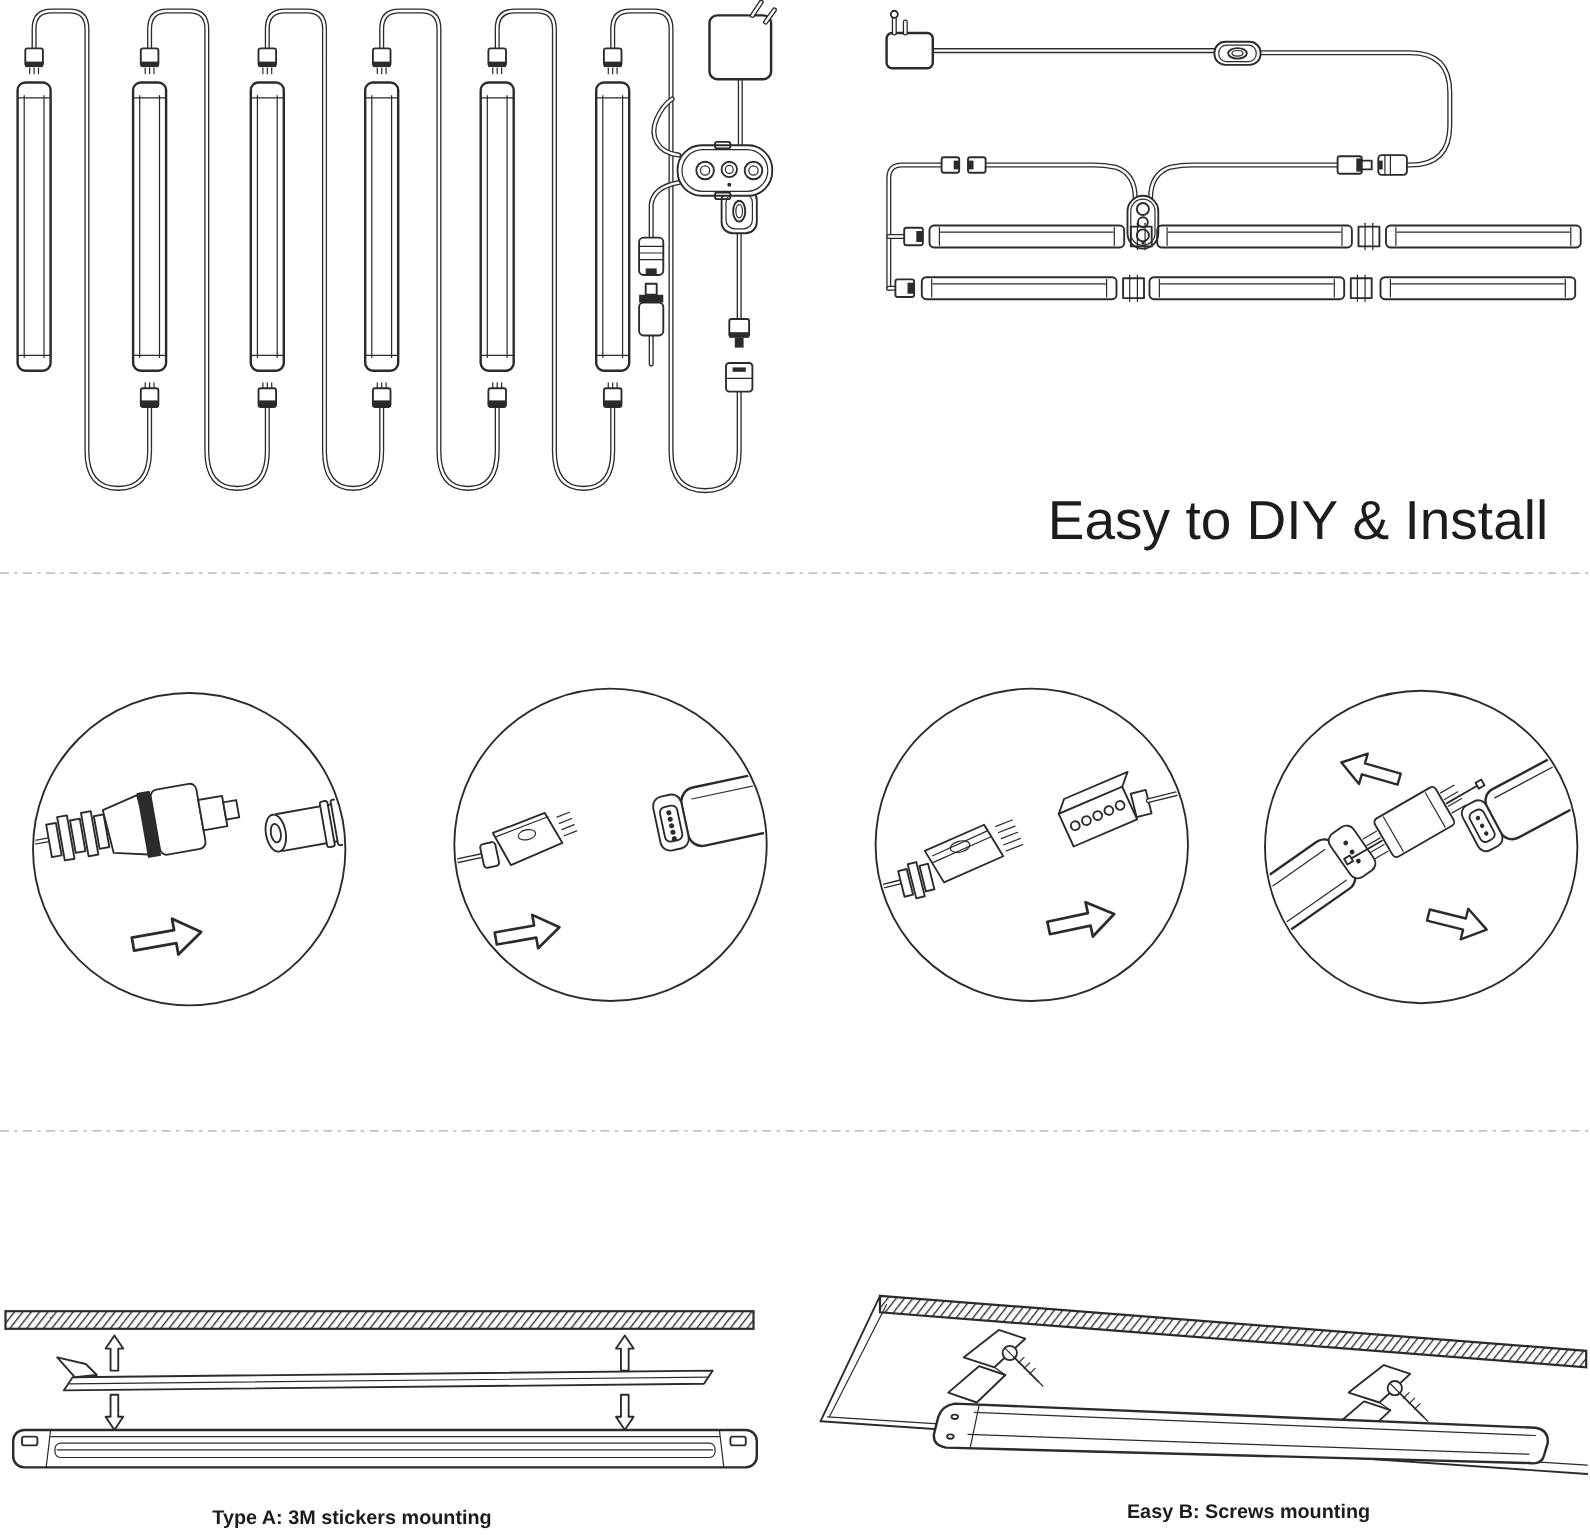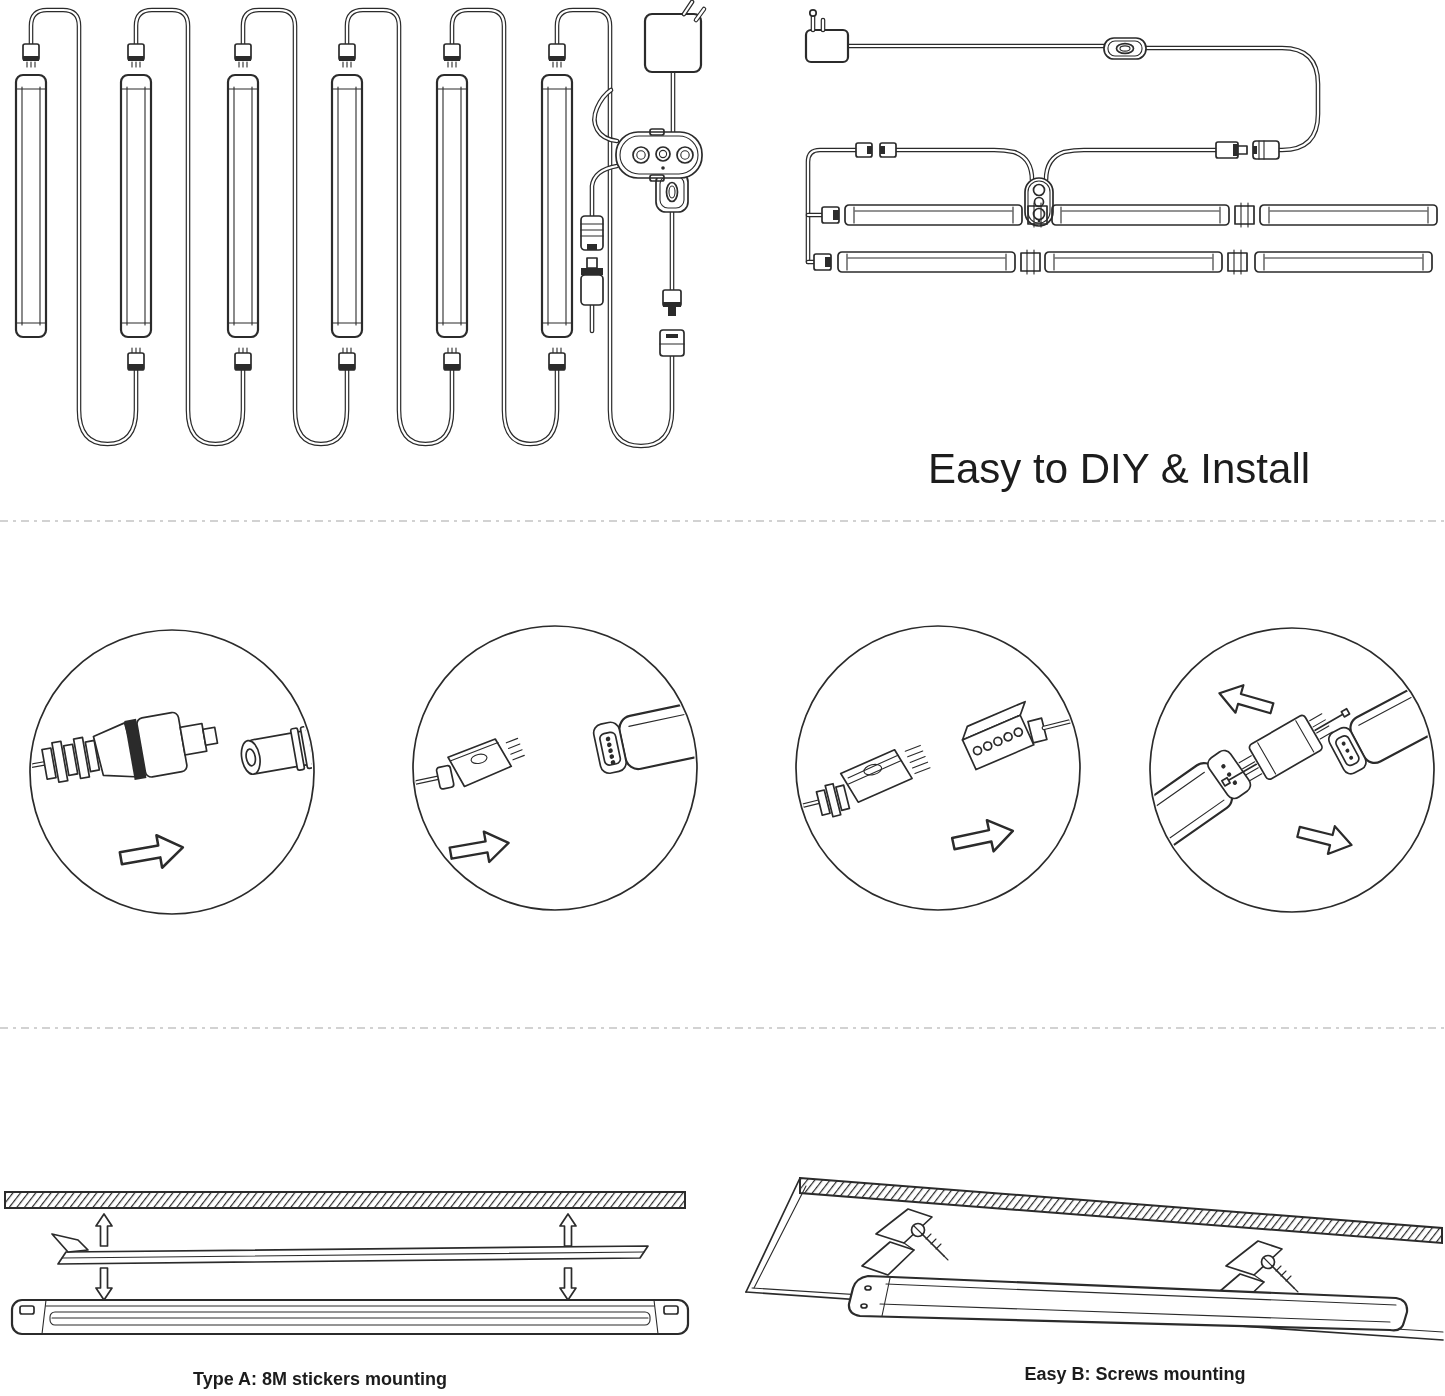--- a/index.html
+++ b/index.html
@@ -15,22 +15,22 @@
   .s2  { fill:none; stroke:var(--line,#2b2b2b); stroke-width:2.2; stroke-linejoin:round; stroke-linecap:round; }
   .thin{ fill:none; stroke:var(--line,#2b2b2b); stroke-width:1.1; stroke-linejoin:round; stroke-linecap:round; }
   .wfill{ fill:#fff; stroke:var(--line,#2b2b2b); stroke-width:1.7; stroke-linejoin:round; }
   .wfill2{ fill:#fff; stroke:var(--line,#2b2b2b); stroke-width:2.2; stroke-linejoin:round; }
   .dk  { fill:var(--line,#2b2b2b); stroke:none; }
   .co  { fill:none; stroke:var(--line,#2b2b2b); stroke-width:4.6; stroke-linecap:round; stroke-linejoin:round; }
   .ci  { fill:none; stroke:#fff; stroke-width:2.2; stroke-linecap:round; stroke-linejoin:round; }
   .divider { stroke:var(--divider,#c3c3c3); stroke-width:1.6; stroke-dasharray:8 5 3 5; }
   .title {
     position:absolute; left:928px; top:446px; width:504px;
-    font-size:42px; line-height:1.1; color:var(--text,#1c1c1c);
-    white-space:nowrap; font-weight:400;
+    font-size:50px; line-height:1.1; color:var(--text,#1c1c1c);
+    text-align:center; white-space:nowrap; font-weight:400;
   }
   .caption {
     position:absolute; font-size:18px; font-weight:700; color:var(--text,#1c1c1c);
     text-align:center; width:340px; white-space:nowrap;
   }
   .caption-a { left:150px;  top:1369px; }
   .caption-b { left:965px;  top:1364px; }
 </style>
 </head>
 <body>
@@ -489,16 +489,16 @@
       <line x1="886" y1="1284" x2="1396" y2="1305" class="thin"></line>
       <line x1="880" y1="1304" x2="1390" y2="1322" class="thin"></line>
       <line x1="890" y1="1278" x2="882" y2="1316" class="thin"></line>
       <ellipse cx="868" cy="1288" rx="3" ry="2" class="s"></ellipse>
       <ellipse cx="864" cy="1306" rx="3" ry="2" class="s"></ellipse>
     </g>
   </g>
 </svg>
 
 <div class="title">Easy to DIY &amp; Install</div>
-<div class="caption caption-a">Type A: 8M stickers mounting</div>
+<div class="caption caption-a">Type A: 3M stickers mounting</div>
 <div class="caption caption-b">Easy B: Screws mounting</div>
 
 </div>
 
 </body></html>

